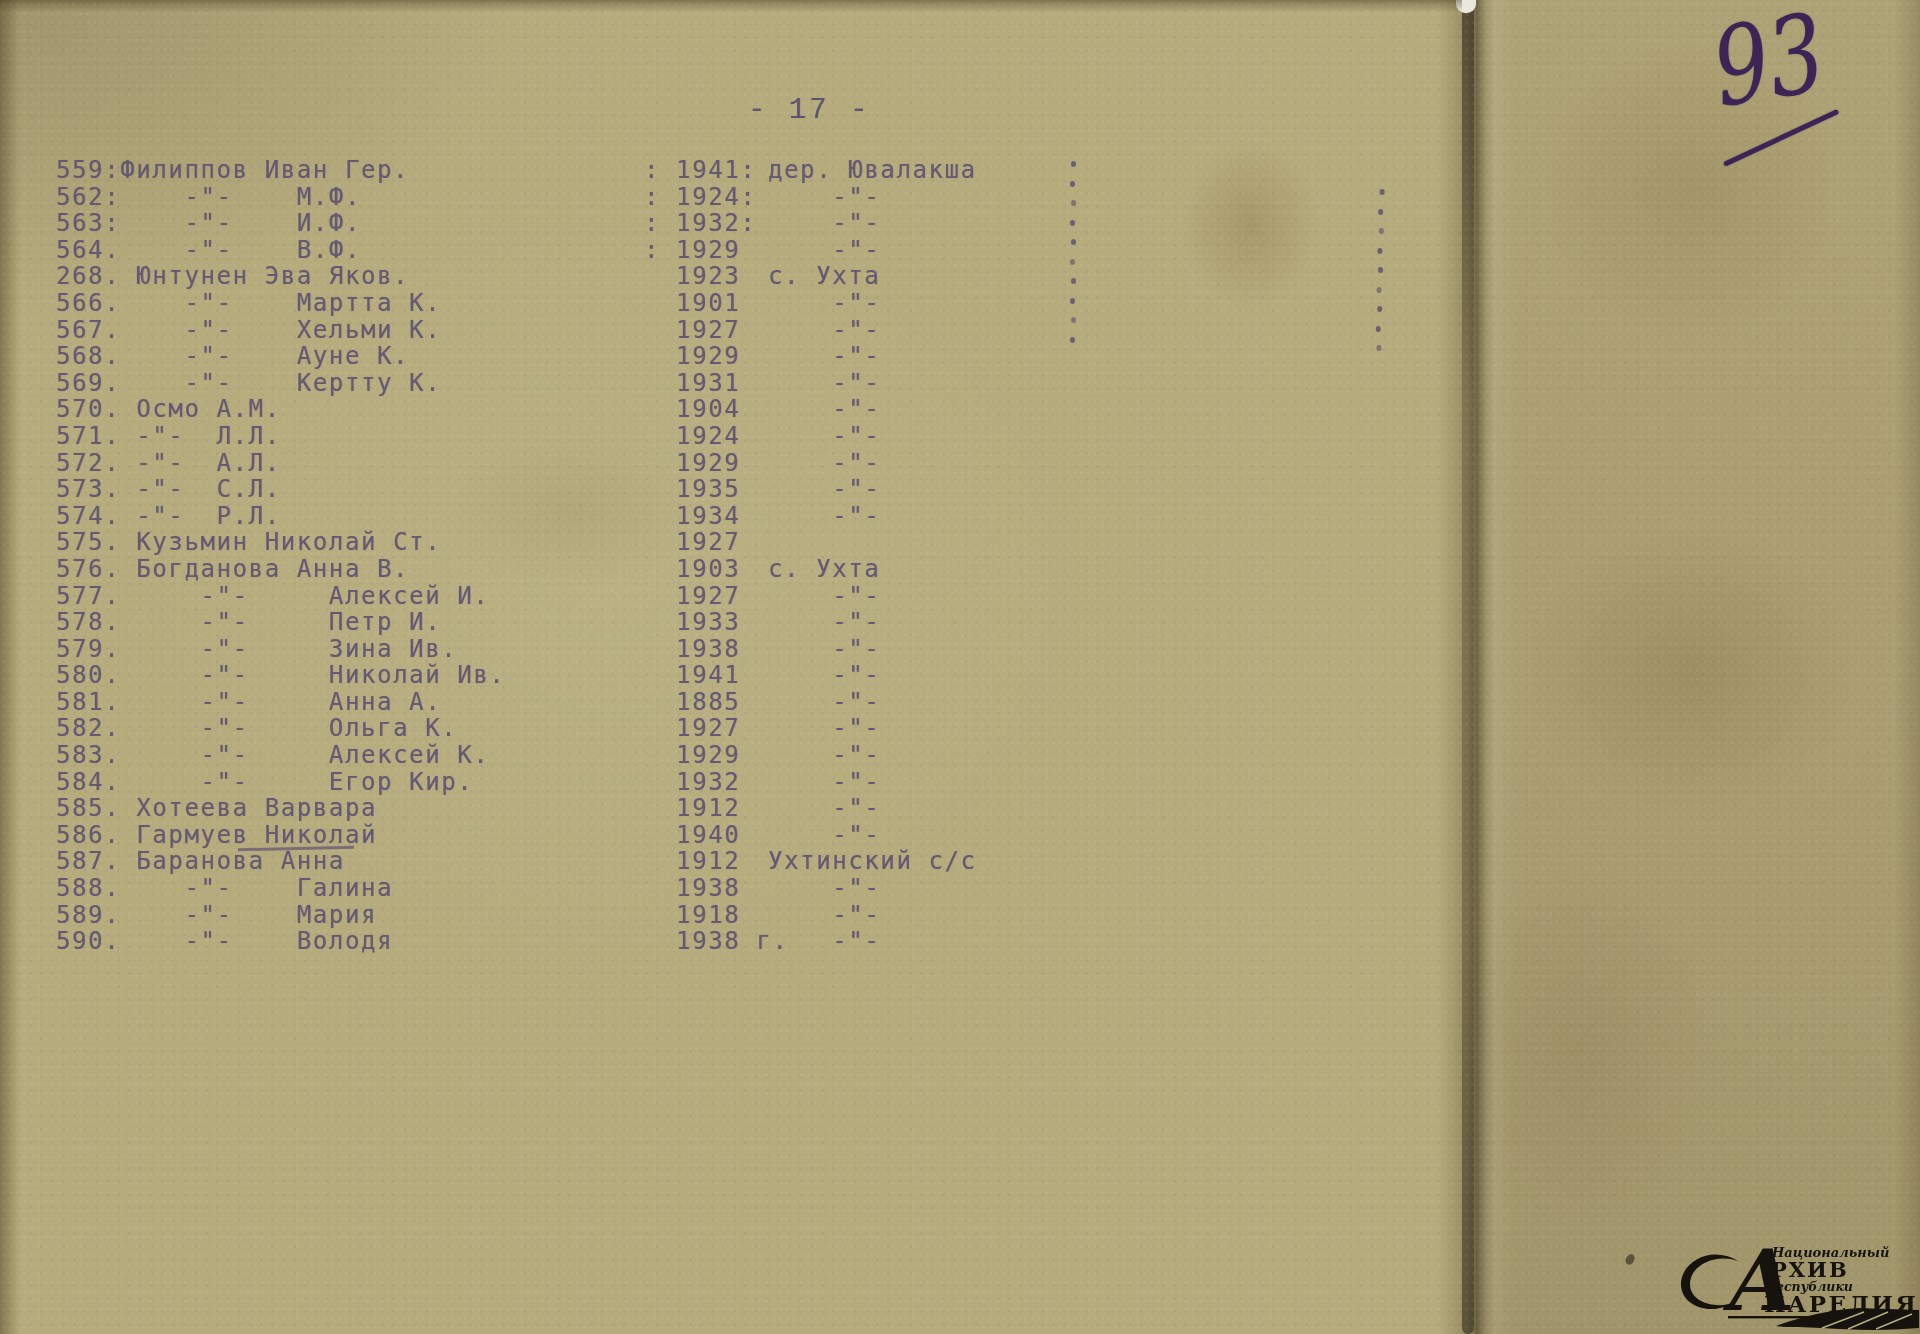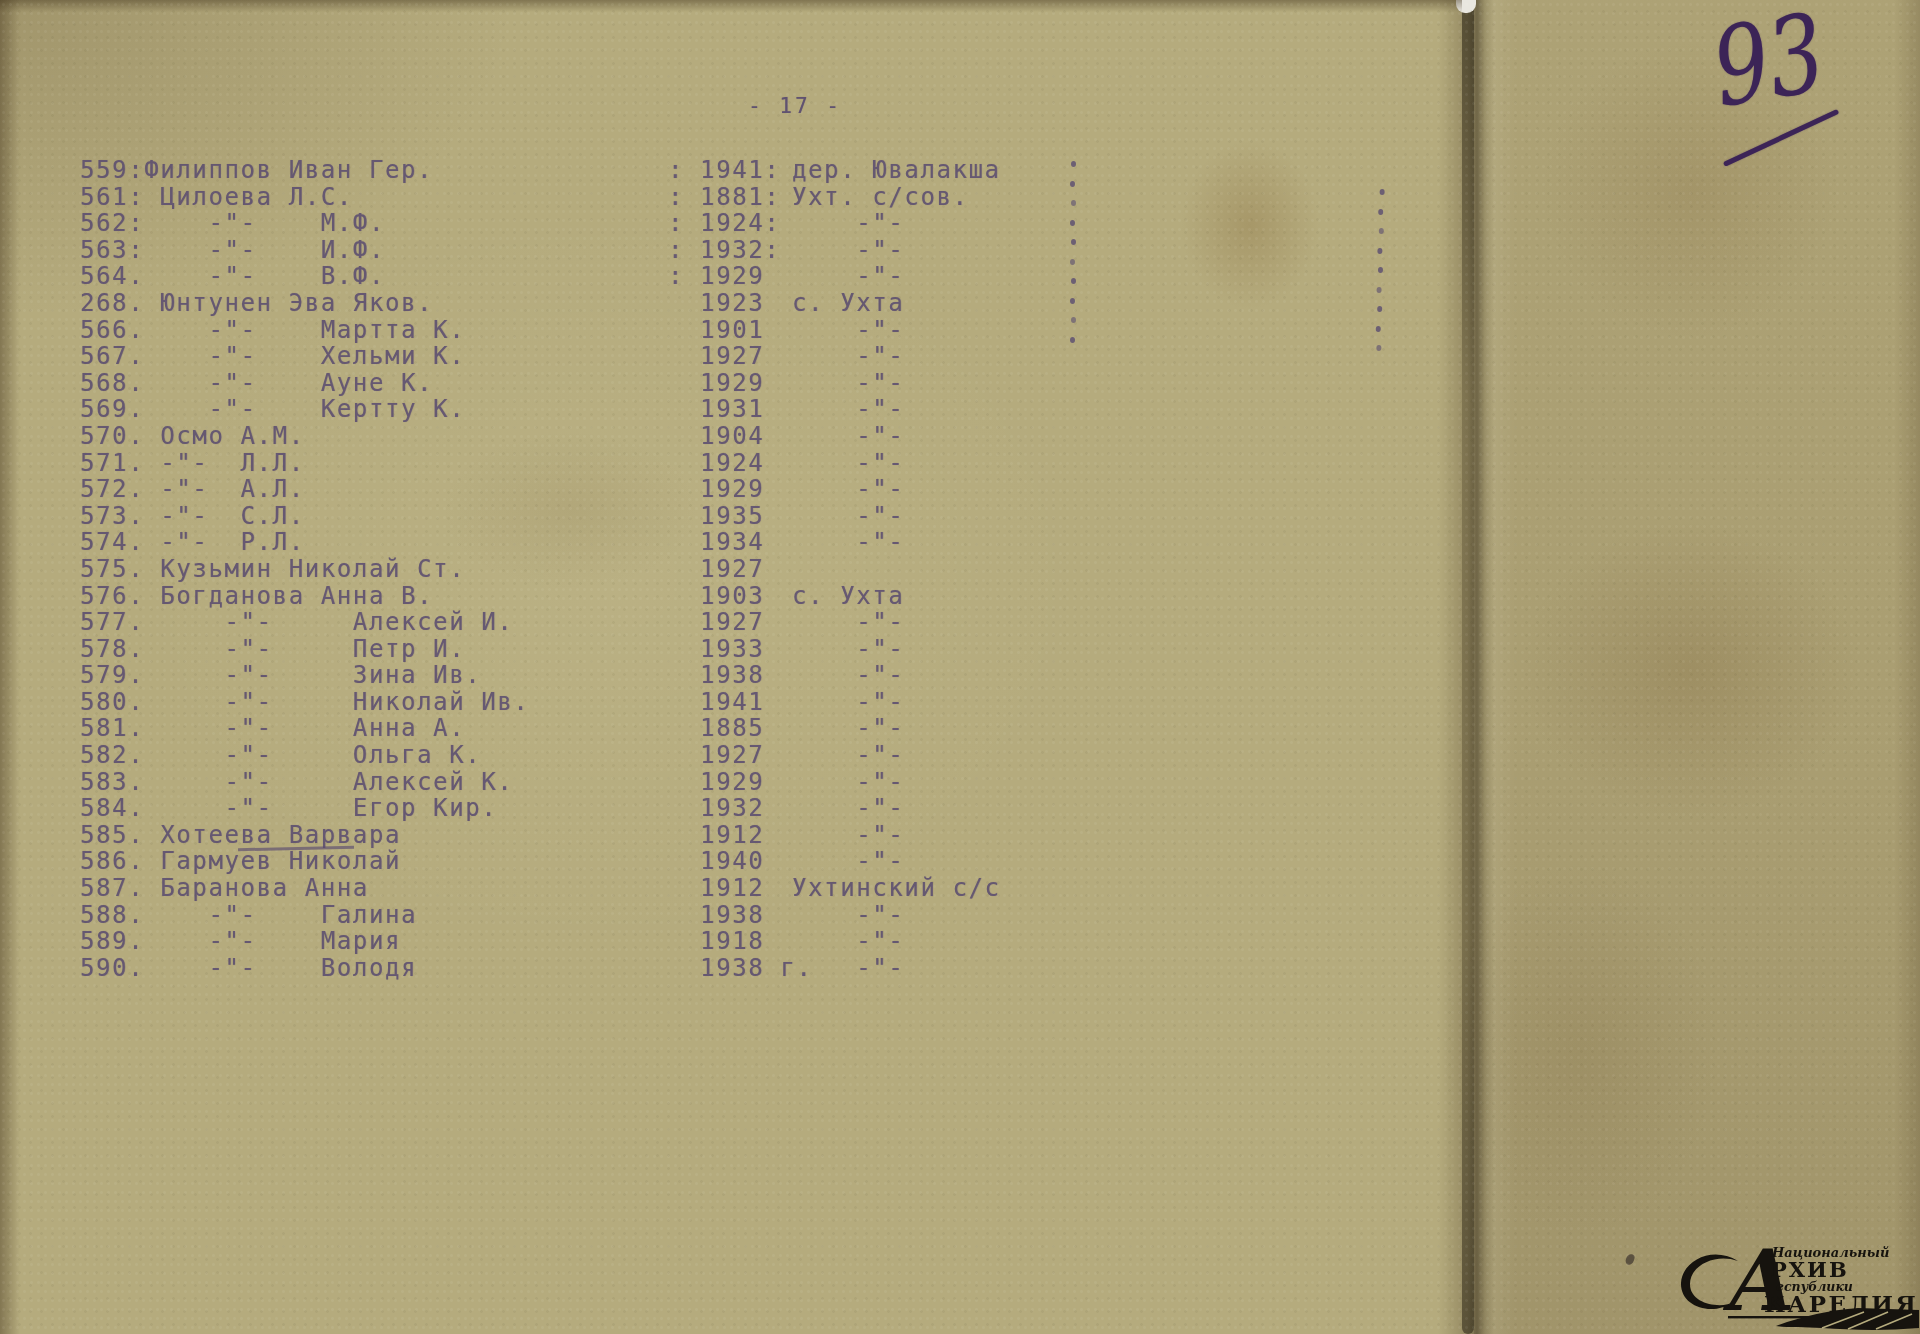--- a/index.html
+++ b/index.html
@@ -45,23 +45,23 @@
   .stain.s3{left:1520px;top:520px;width:340px;height:300px;
     background:radial-gradient(ellipse,rgba(115,88,45,.22),transparent 70%);}
   .stain.s4{left:1440px;top:860px;width:280px;height:380px;
     background:radial-gradient(ellipse,rgba(110,85,45,.13),transparent 70%);}
   .stain.s5{left:440px;top:430px;width:260px;height:160px;
     background:radial-gradient(ellipse,rgba(110,88,45,.10),transparent 70%);}
   .speck{position:absolute;left:1626px;top:1254px;width:8px;height:11px;
     background:#4a4034;border-radius:50% 40% 50% 45%;transform:rotate(20deg);opacity:.8;}
   
   .typed{color:#5a4c70;opacity:.93;}
-  .page-num{position:absolute;left:748px;top:94px;font-size:21px;letter-spacing:3px;
-    white-space:pre;text-shadow:.4px .4px .7px rgba(90,76,112,.55);}
-  .records{position:absolute;left:56px;top:157px;width:1130px;margin-left:24px;}
+  .page-num{position:absolute;left:748px;top:94px;font-size:29px;letter-spacing:3px;
+    white-space:pre;text-shadow:.4px .4px .7px rgba(90,76,112,.55);font-family:Liberation Mono, monospace;}
+  .records{position:absolute;left:56px;top:157px;width:1130px;}
   .row{position:relative;height:26.6px;}
   .row span{position:absolute;top:0;white-space:pre;font-size:24px;line-height:26px;
     letter-spacing:1.6px;text-shadow:.4px .4px .7px rgba(90,76,112,.5);}
   .c-name{left:0;}
   .c-year{left:588px;}
   .c-place{left:712px;}
   
   .dots-col{position:absolute;display:flex;flex-direction:column;gap:13.5px;}
   .dots-a{left:1070px;top:161px;}
   .dots-b{left:1377px;top:189px;transform:rotate(1.2deg);}
@@ -108,25 +108,20 @@
 
   <div class="typed page-num">- 17 -</div>
 
   <div class="records typed">
       <div class="row">
         <span class="typed c-name">559:Филиппов Иван Гер.</span>
         <span class="typed c-year">: 1941:</span>
         <span class="typed c-place">дер. Ювалакша</span>
       </div>
       <div class="row">
-        <span class="typed c-name">561: Цилоева Л.С.</span>
-        <span class="typed c-year">: 1881:</span>
-        <span class="typed c-place">Ухт. с/сов.</span>
-      </div>
-      <div class="row">
         <span class="typed c-name">562:    -"-    М.Ф.</span>
         <span class="typed c-year">: 1924:</span>
         <span class="typed c-place">    -"-</span>
       </div>
       <div class="row">
         <span class="typed c-name">563:    -"-    И.Ф.</span>
         <span class="typed c-year">: 1932:</span>
         <span class="typed c-place">    -"-</span>
       </div>
       <div class="row">

